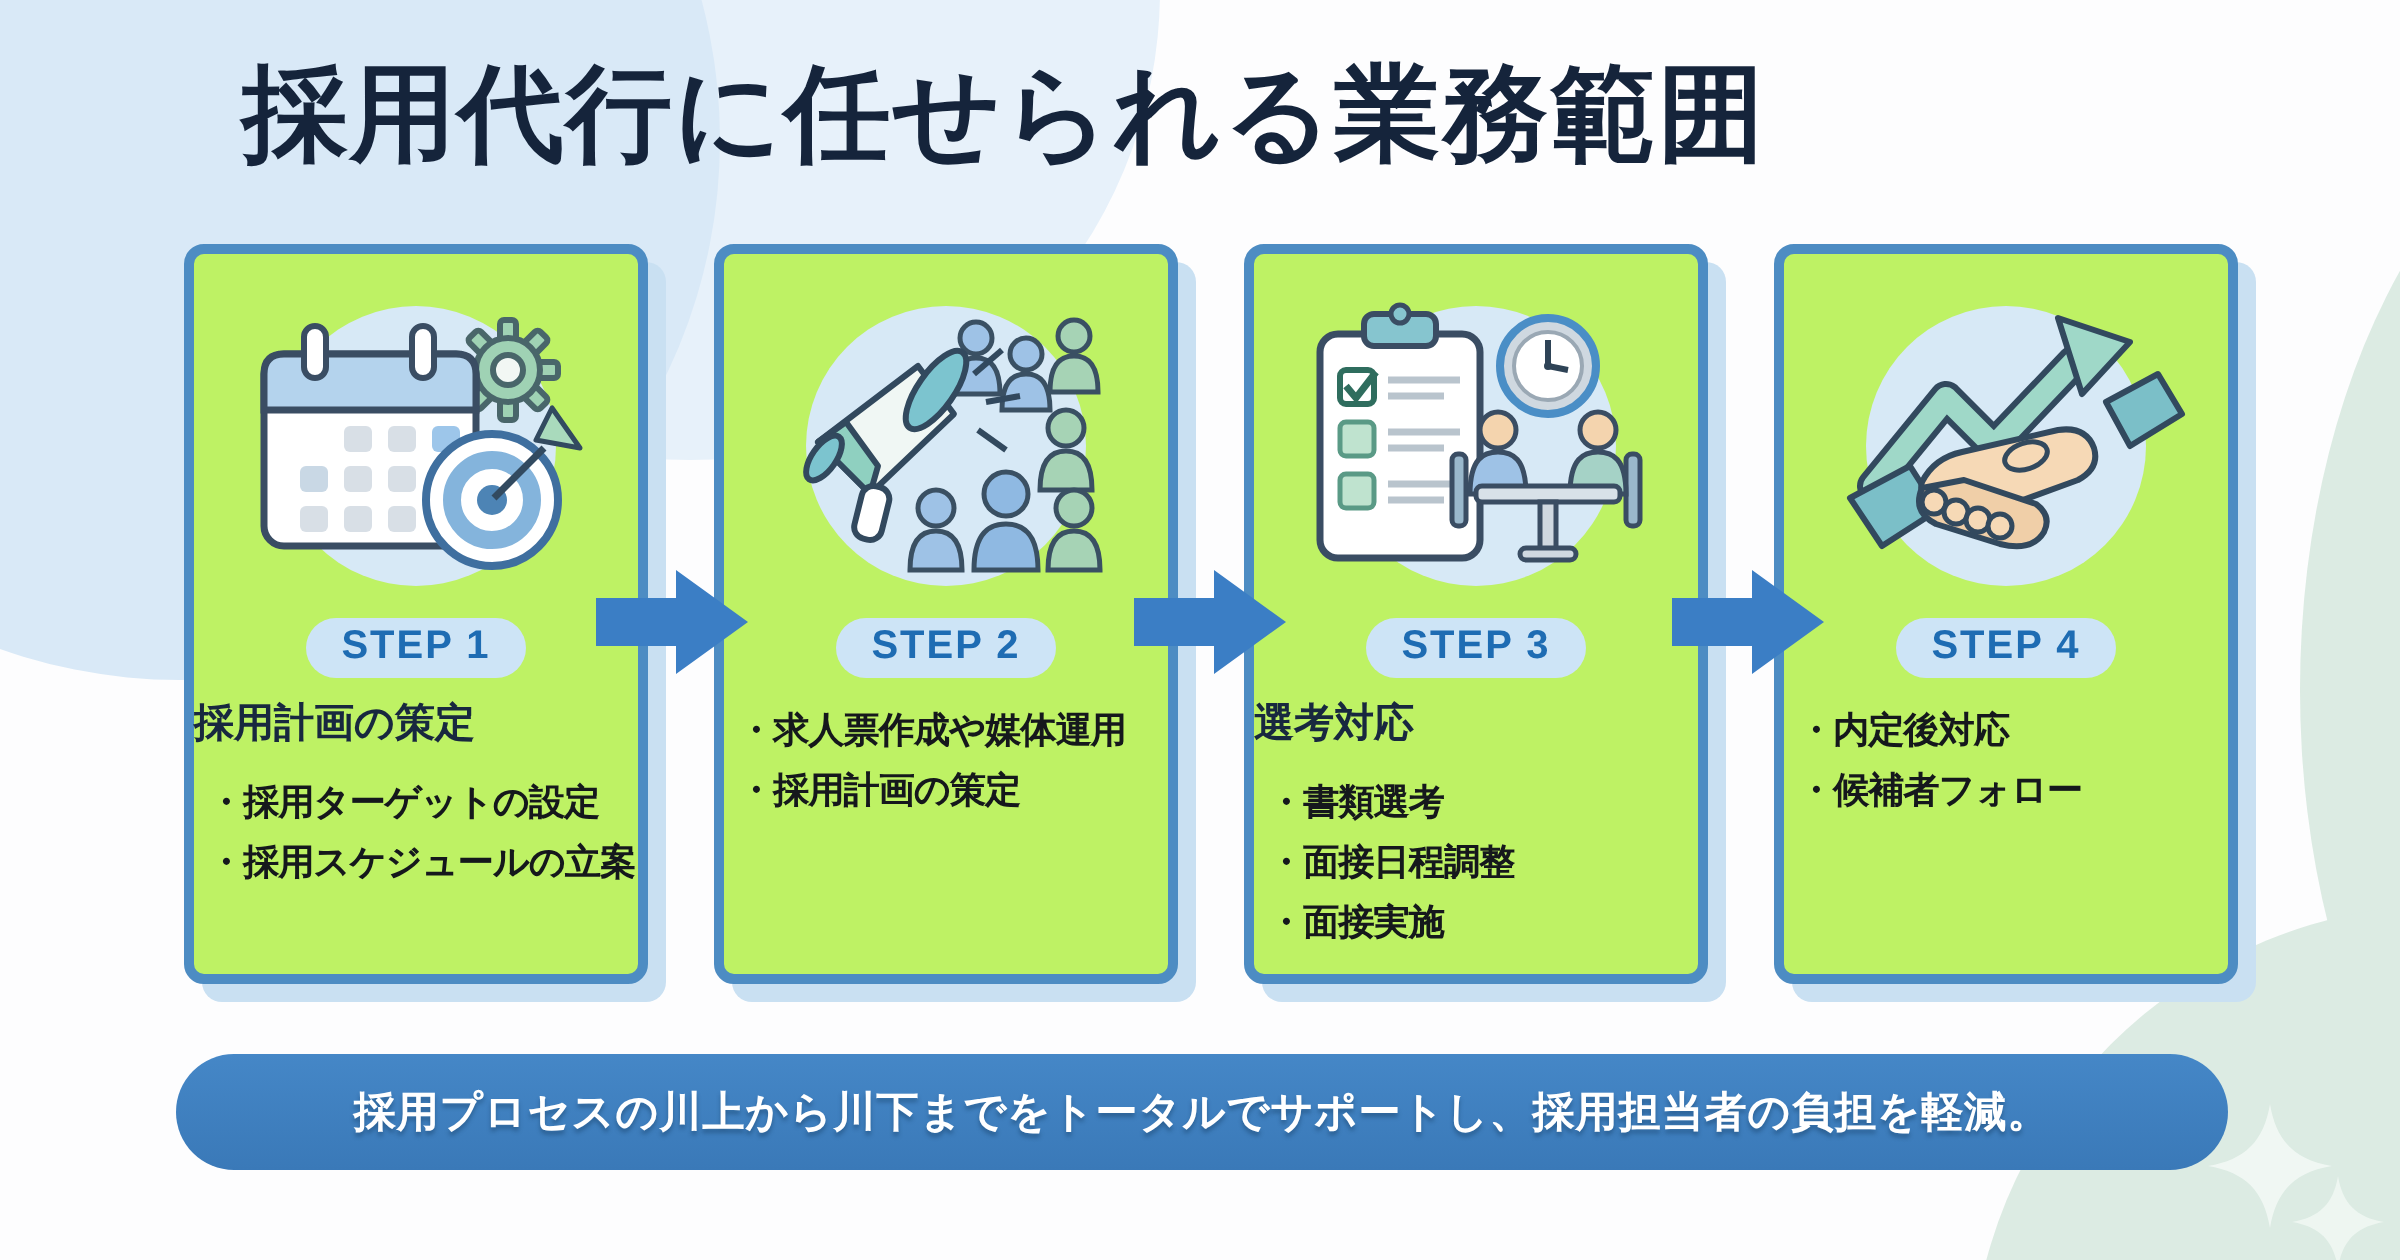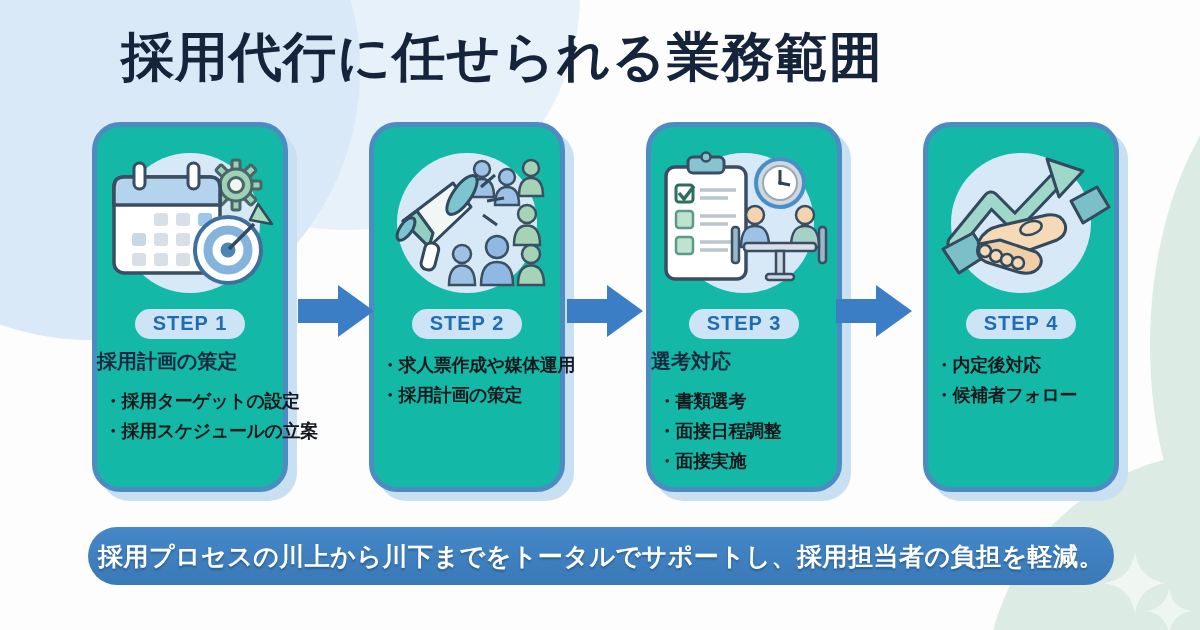--- a/index.html
+++ b/index.html
@@ -15,42 +15,42 @@
   .blob-green-corner { left:985px; top:452px; width:480px; height:480px; background:#dcebe3; }
   .sparkle { position:absolute; }
 
   
   .main-title { position:absolute; top:22px; left:0; width:1004px; text-align:center;
     font-size:53px; font-weight:900; color:#15243b; letter-spacing:1px; white-space:nowrap; }
 
   
   .cards { position:absolute; left:92px; top:122px; width:1027px; height:370px;
     display:flex; justify-content:space-between; }
-  .card { position:relative; width:196px; height:370px; background:#14b8a6;
-    border:5px solid #4d8cc3; border-radius:28px; box-shadow:9px 9px 0 #c9e0f2; }
+  .card { position:relative; width:232px; height:370px; background:#bef264;
+    border:5px solid #4d8cc3; border-radius:10px; box-shadow:9px 9px 0 #c9e0f2; }
   .icon-wrap { position:relative; width:140px; height:140px; margin:26px auto 0; }
   .icon-circle { position:absolute; inset:0; border-radius:50%; background:#d7e9f6; }
   .icon-wrap svg { position:absolute; left:-18px; top:-10px; overflow:visible; }
   .badge { display:block; width:max-content; margin:16px auto 0; background:#cde4f6; color:#1e6cb3;
     font-size:20px; font-weight:700; padding:3px 18px 4px; border-radius:17px; letter-spacing:1px; }
   .card-title { margin-top:9px; font-size:20px; font-weight:800;
     color:#18283f; white-space:nowrap; }
   .bullets { list-style:none; margin:11px 4px 0 7px; }
   .bullets li { font-size:18px; font-weight:700; color:#15181c; line-height:30px;
     letter-spacing:-0.4px; white-space:nowrap; }
 
   
   .step-arrow { position:absolute; top:285px; width:76px; height:52px; z-index:5; }
   .arrow-1 { left:298px; } .arrow-2 { left:567px; } .arrow-3 { left:836px; }
 
   
   .banner { position:absolute; left:88px; top:527px; width:1026px; height:58px;
     border-radius:30px; background:linear-gradient(180deg,#4587c7 0%,#3a79b8 100%);
     display:flex; align-items:center; justify-content:center; }
-  .banner span { color:#ffffff; font-size:25px; font-weight:800; white-space:nowrap;
+  .banner span { color:#ffffff; font-size:21px; font-weight:800; white-space:nowrap;
     text-shadow:0 2px 2px rgba(10,40,70,0.35); letter-spacing:0.5px; }
 </style>
 </head>
 <body>
 
 <div class="page">
 
   <div class="blob blob-blue-b"></div>
   <div class="blob blob-blue-a"></div>
   <div class="blob blob-green-side"></div>

